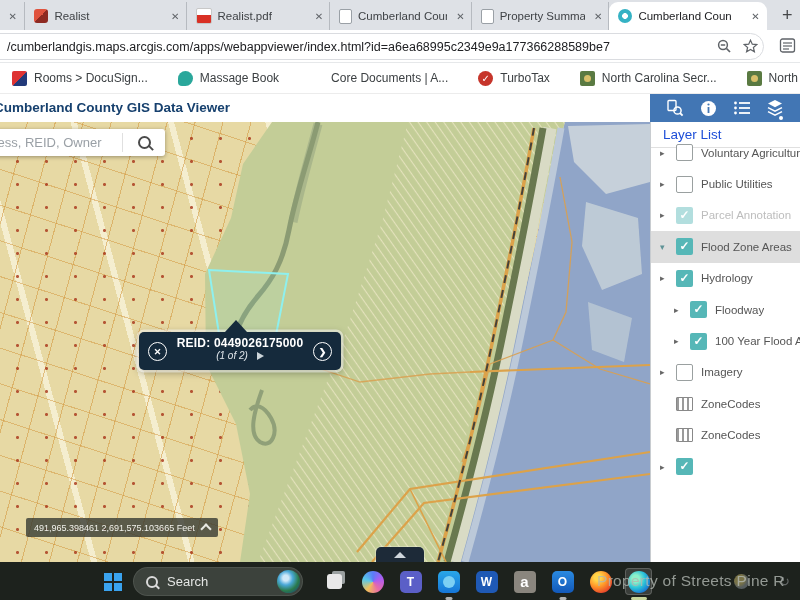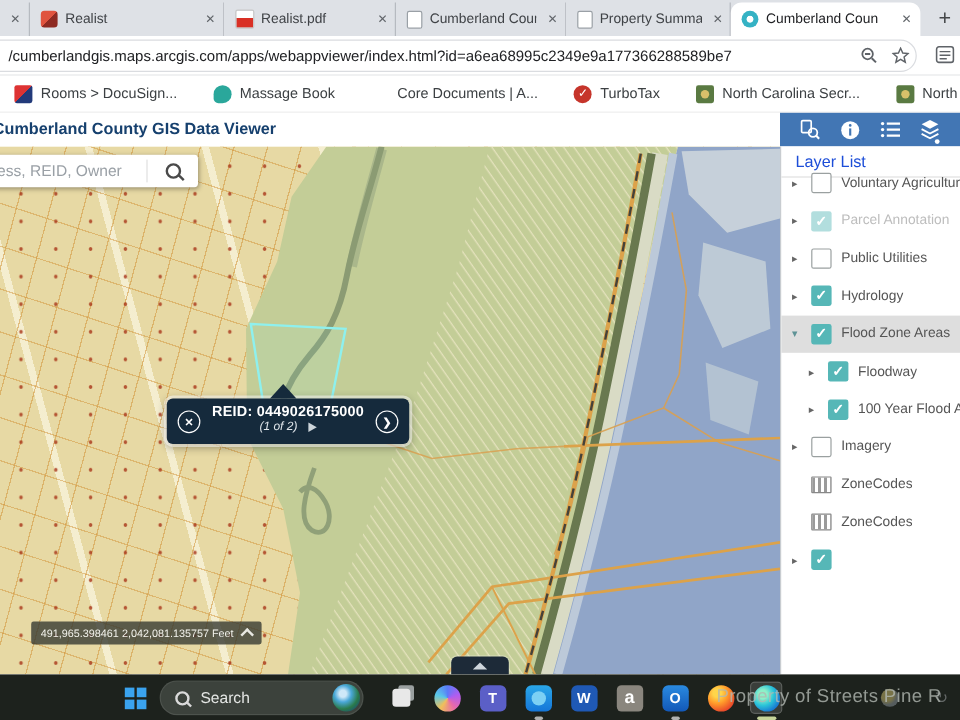--- a/index.html
+++ b/index.html
@@ -470,56 +470,56 @@
         <div class="pbtn pclose">✕</div>
         <div class="ptxt">REID: 0449026175000</div>
         <div class="psub">
           <span>(1 of 2)</span>
           <span class="tri"></span>
         </div>
         <div class="pbtn pnext">❯</div>
       </div>
 
       <div class="mcoord">
-        <span>491,965.398461 2,042,081.135757 Feet</span>
+        <span>491,965.398461 2,691,575.103665 Feet</span>
         <span class="chev-up"></span>
       </div>
 
       <div class="pulltab">
         <span class="tri-up"></span>
       </div>
     </div>
 
     <div id="panel">
       <div class="ptitle">Layer List</div>
       <div class="rows">
           <div class="lrow off">
             <span class="arr"></span>
             <span class="box"></span>
             <span class="llabel">Voluntary Agriculture Dist</span>
           </div>
+          <div class="lrow off">
+            <span class="arr"></span>
+            <span class="box"></span>
+            <span class="llabel">Public Utilities</span>
+          </div>
           <div class="lrow dim">
             <span class="arr"></span>
             <span class="box"></span>
             <span class="llabel">Parcel Annotation</span>
           </div>
-          <div class="lrow off">
-            <span class="arr"></span>
-            <span class="box"></span>
-            <span class="llabel">Public Utilities</span>
+          <div class="lrow on down sel">
+            <span class="arr"></span>
+            <span class="box"></span>
+            <span class="llabel">Flood Zone Areas</span>
           </div>
           <div class="lrow on">
             <span class="arr"></span>
             <span class="box"></span>
             <span class="llabel">Hydrology</span>
-          </div>
-          <div class="lrow on down sel">
-            <span class="arr"></span>
-            <span class="box"></span>
-            <span class="llabel">Flood Zone Areas</span>
           </div>
           <div class="lrow on lv1">
             <span class="arr"></span>
             <span class="box"></span>
             <span class="llabel">Floodway</span>
           </div>
           <div class="lrow on lv1">
             <span class="arr"></span>
             <span class="box"></span>
             <span class="llabel">100 Year Flood Area</span>

